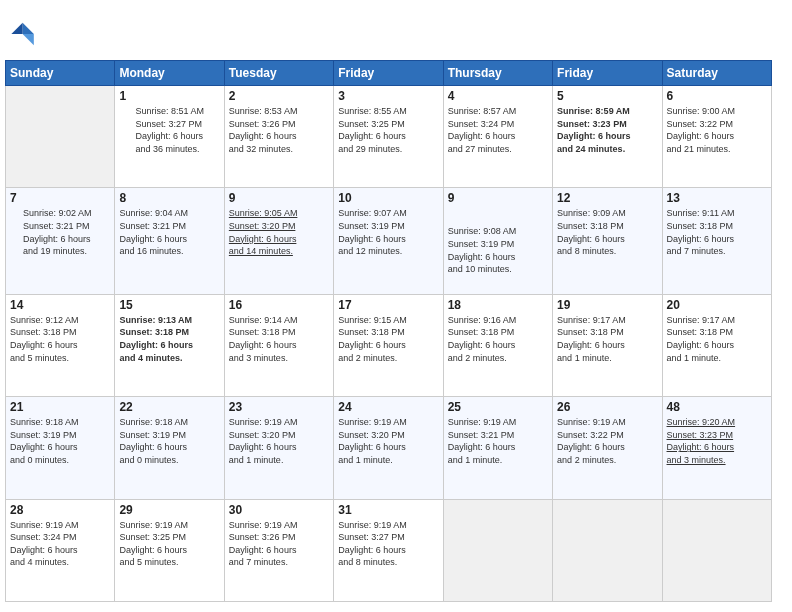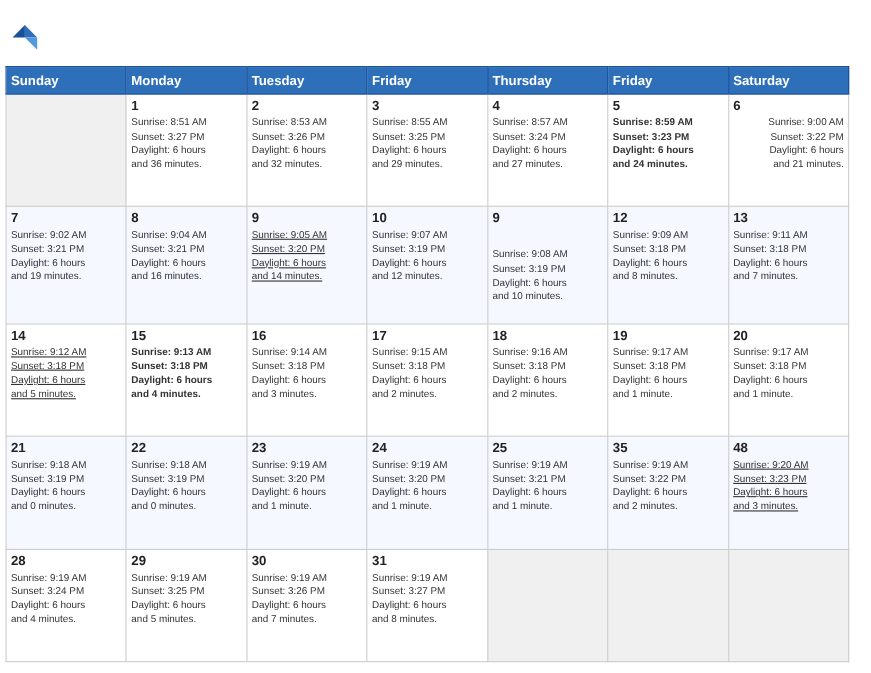--- a/index.html
+++ b/index.html
@@ -119,21 +119,21 @@
           <th>Thursday</th>
           <th>Friday</th>
           <th>Saturday</th>
         </tr>
     </thead>
     <tbody id="calendar-body">
     <tr>
           <td class="empty-cell"></td>
           <td>
             <span class="day-num">1</span>
-            <div class="day-info" style="white-space: pre-line;">Sunrise: 8:51 AM
+            <div class="day-info" style="white-space: pre-line; margin-left: 16px;">Sunrise: 8:51 AM
 Sunset: 3:27 PM
 Daylight: 6 hours
 and 36 minutes.</div>
           </td>
           <td>
             <span class="day-num">2</span>
             <div class="day-info" style="white-space: pre-line;">Sunrise: 8:53 AM
 Sunset: 3:26 PM
 Daylight: 6 hours
 and 32 minutes.</div>
@@ -154,30 +154,30 @@
           </td>
           <td>
             <span class="day-num">5</span>
             <div class="day-info" style="white-space: pre-line; font-weight: bold;">Sunrise: 8:59 AM
 Sunset: 3:23 PM
 Daylight: 6 hours
 and 24 minutes.</div>
           </td>
           <td>
             <span class="day-num">6</span>
-            <div class="day-info" style="white-space: pre-line; text-align: right;">Sunrise: 9:00 AM
+            <div class="day-info" style="white-space: pre-line;">Sunrise: 9:00 AM
 Sunset: 3:22 PM
 Daylight: 6 hours
 and 21 minutes.</div>
           </td>
         </tr>
         <tr>
           <td>
             <span class="day-num">7</span>
-            <div class="day-info" style="white-space: pre-line;">Sunrise: 9:02 AM
+            <div class="day-info" style="white-space: pre-line; margin-left: 13px;">Sunrise: 9:02 AM
 Sunset: 3:21 PM
 Daylight: 6 hours
 and 19 minutes.</div>
           </td>
           <td>
             <span class="day-num">8</span>
             <div class="day-info" style="white-space: pre-line;">Sunrise: 9:04 AM
 Sunset: 3:21 PM
 Daylight: 6 hours
 and 16 minutes.</div>
@@ -214,21 +214,21 @@
             <span class="day-num">13</span>
             <div class="day-info" style="white-space: pre-line;">Sunrise: 9:11 AM
 Sunset: 3:18 PM
 Daylight: 6 hours
 and 7 minutes.</div>
           </td>
         </tr>
         <tr>
           <td>
             <span class="day-num">14</span>
-            <div class="day-info" style="white-space: pre-line; text-decoration: underline;">Sunrise: 9:12 AM
+            <div class="day-info" style="white-space: pre-line;">Sunrise: 9:12 AM
 Sunset: 3:18 PM
 Daylight: 6 hours
 and 5 minutes.</div>
           </td>
           <td>
             <span class="day-num">15</span>
             <div class="day-info" style="white-space: pre-line; font-weight: bold;">Sunrise: 9:13 AM
 Sunset: 3:18 PM
 Daylight: 6 hours
 and 4 minutes.</div>
@@ -299,21 +299,21 @@
 and 1 minute.</div>
           </td>
           <td>
             <span class="day-num">25</span>
             <div class="day-info" style="white-space: pre-line;">Sunrise: 9:19 AM
 Sunset: 3:21 PM
 Daylight: 6 hours
 and 1 minute.</div>
           </td>
           <td>
-            <span class="day-num">35</span>
+            <span class="day-num">26</span>
             <div class="day-info" style="white-space: pre-line;">Sunrise: 9:19 AM
 Sunset: 3:22 PM
 Daylight: 6 hours
 and 2 minutes.</div>
           </td>
           <td>
             <span class="day-num">48</span>
             <div class="day-info" style="white-space: pre-line; text-decoration: underline;">Sunrise: 9:20 AM
 Sunset: 3:23 PM
 Daylight: 6 hours

